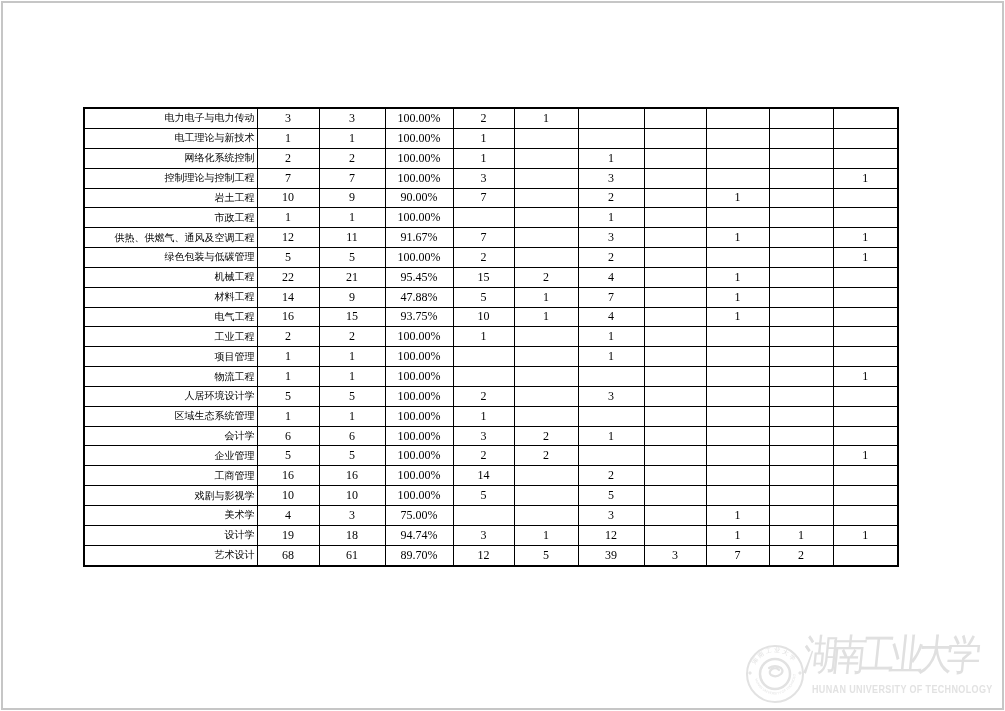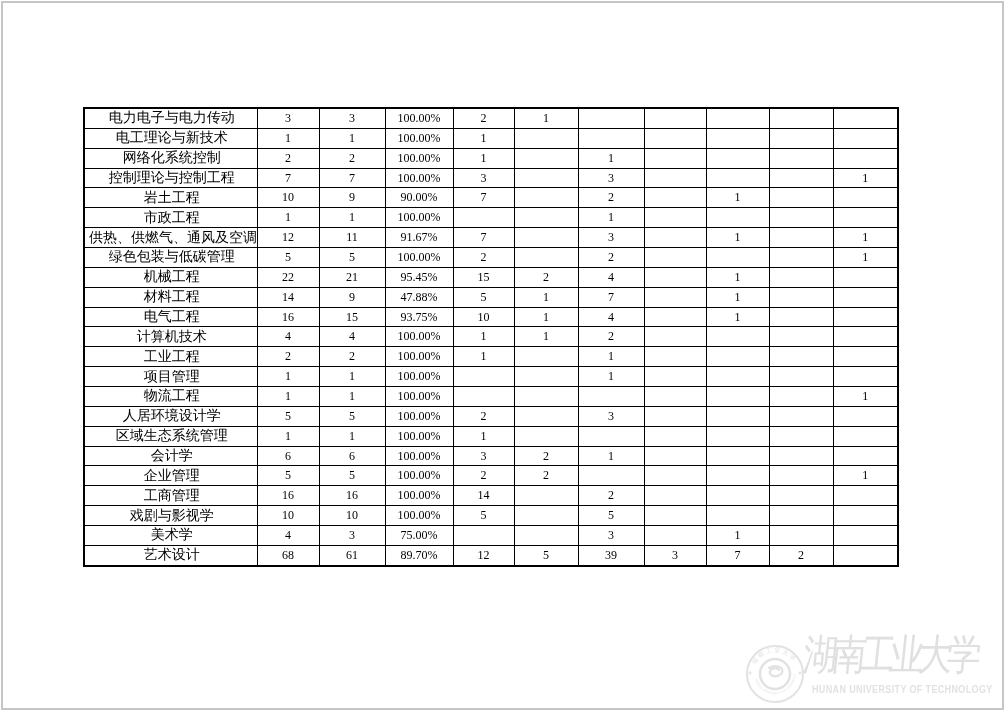--- a/index.html
+++ b/index.html
@@ -27,23 +27,23 @@
     border:1px solid #000;
     font-size:12px;
     color:#000;
     text-align:center;
     vertical-align:middle;
     padding:0 2px;
     overflow:hidden;
     white-space:nowrap;
   }
   table.results td.name {
-    text-align:center;
+    text-align:right;
     padding-left:4px;
-    font-size:14px;
+    font-size:10px;
     font-family:"Liberation Serif","DejaVu Serif",serif;
   }
   
   .watermark {
     position:absolute; left:742px; top:638px;
     width:240px; height:68px;
   }
   .seal {
     position:absolute; left:3px; top:6px;
     width:60px; height:60px;
@@ -229,33 +229,20 @@
         <td class="num">93.75%</td>
         <td class="num">10</td>
         <td class="num">1</td>
         <td class="num">4</td>
         <td class="num"></td>
         <td class="num">1</td>
         <td class="num"></td>
         <td class="num"></td>
       </tr>
       <tr>
-        <td class="name">计算机技术</td>
-        <td class="num">4</td>
-        <td class="num">4</td>
-        <td class="num">100.00%</td>
-        <td class="num">1</td>
-        <td class="num">1</td>
-        <td class="num">2</td>
-        <td class="num"></td>
-        <td class="num"></td>
-        <td class="num"></td>
-        <td class="num"></td>
-      </tr>
-      <tr>
         <td class="name">工业工程</td>
         <td class="num">2</td>
         <td class="num">2</td>
         <td class="num">100.00%</td>
         <td class="num">1</td>
         <td class="num"></td>
         <td class="num">1</td>
         <td class="num"></td>
         <td class="num"></td>
         <td class="num"></td>
@@ -370,20 +357,33 @@
         <td class="num">4</td>
         <td class="num">3</td>
         <td class="num">75.00%</td>
         <td class="num"></td>
         <td class="num"></td>
         <td class="num">3</td>
         <td class="num"></td>
         <td class="num">1</td>
         <td class="num"></td>
         <td class="num"></td>
+      </tr>
+      <tr>
+        <td class="name">设计学</td>
+        <td class="num">19</td>
+        <td class="num">18</td>
+        <td class="num">94.74%</td>
+        <td class="num">3</td>
+        <td class="num">1</td>
+        <td class="num">12</td>
+        <td class="num"></td>
+        <td class="num">1</td>
+        <td class="num">1</td>
+        <td class="num">1</td>
       </tr>
       <tr>
         <td class="name">艺术设计</td>
         <td class="num">68</td>
         <td class="num">61</td>
         <td class="num">89.70%</td>
         <td class="num">12</td>
         <td class="num">5</td>
         <td class="num">39</td>
         <td class="num">3</td>

